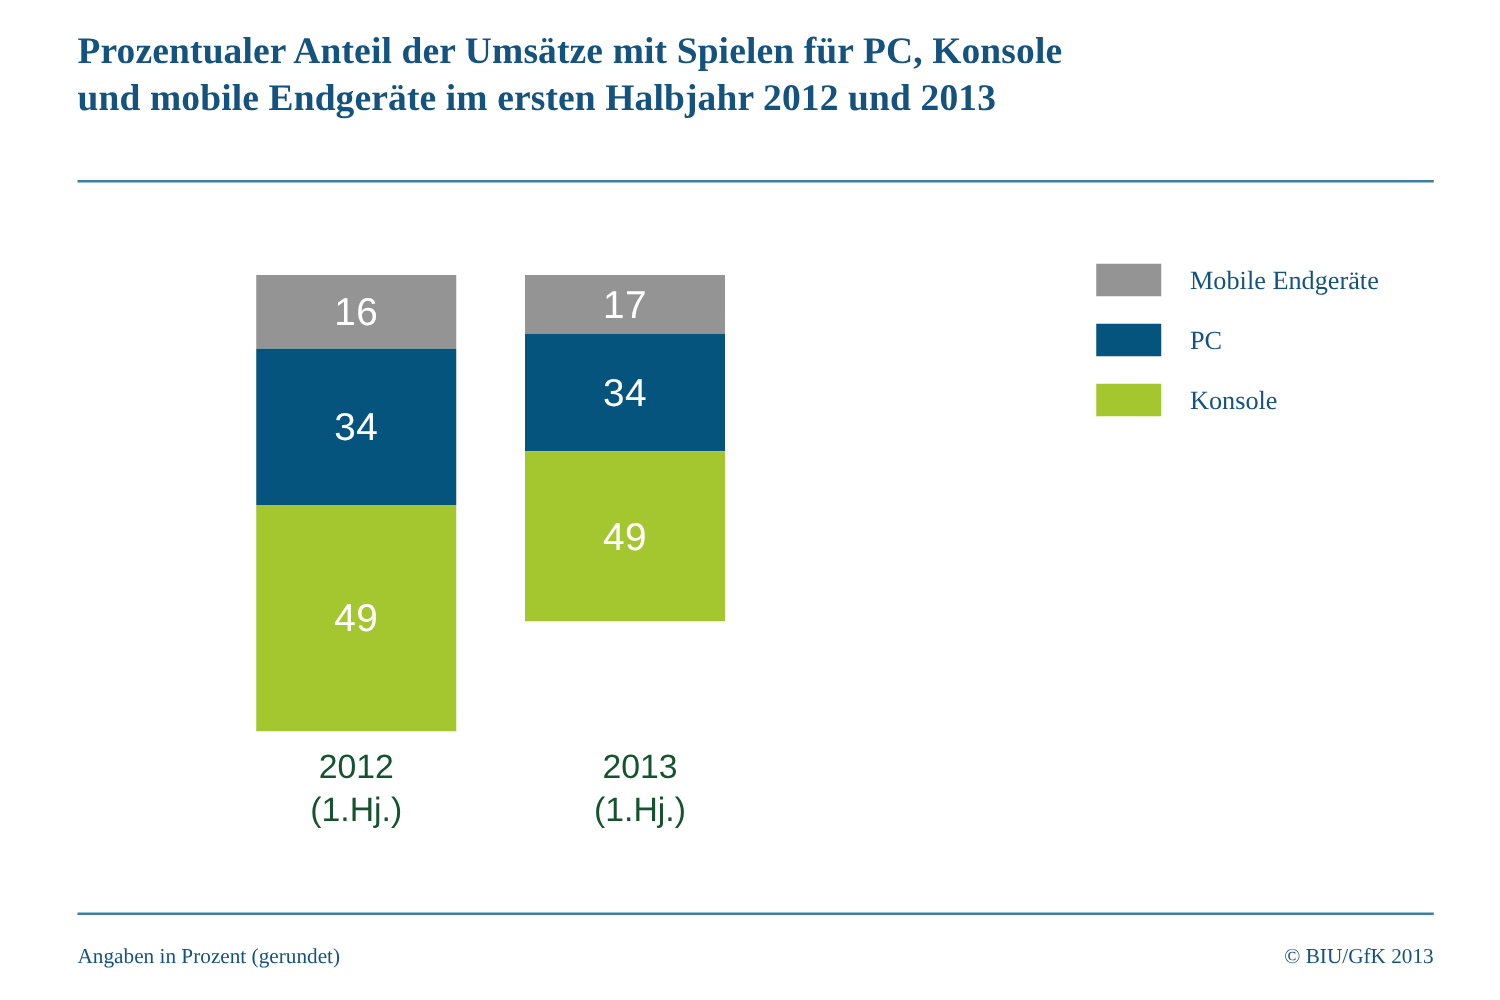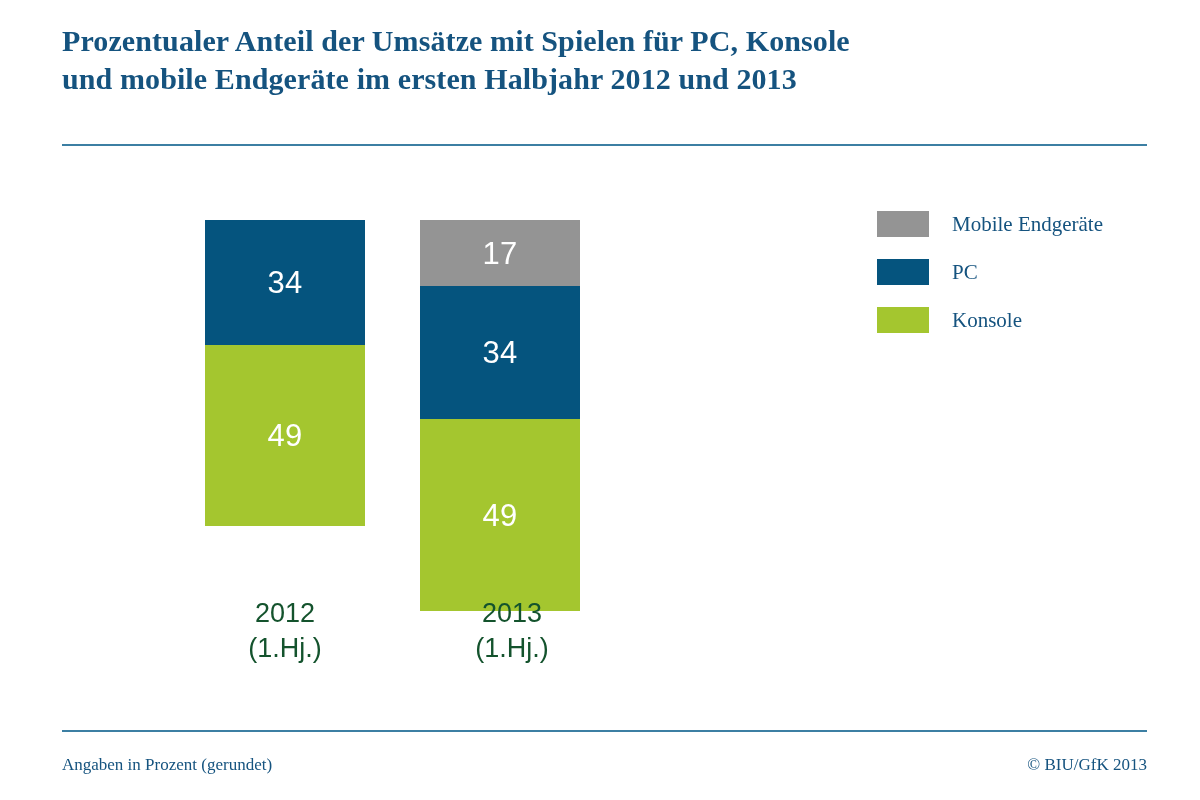--- a/index.html
+++ b/index.html
@@ -55,21 +55,21 @@
 
   .bar-group {
     position: absolute;
     bottom: auto;
   }
   .bar-column {
     position: absolute;
     width: 160px;
   }
   #bar-group-0 .bar-column { left: 205px; top: 220px; height: 365px; }
-  #bar-group-1 .bar-column { left: 420px; top: 220px; height: 391px; border-radius: 25px; }
+  #bar-group-1 .bar-column { left: 420px; top: 220px; height: 277px; border-radius: 25px; }
 
   .bar-segment {
     position: relative;
     width: 100%;
     display: flex;
     align-items: center;
     justify-content: center;
     box-sizing: border-box;
   }
   .seg-value {
@@ -145,20 +145,23 @@
   <span class="title-line">Prozentualer Anteil der Umsätze mit Spielen für PC, Konsole</span>
   <span class="title-line">und mobile Endgeräte im ersten Halbjahr 2012 und 2013</span>
 </div>
 
 <div class="rule" id="rule-top"></div>
 
 <div id="plot-area">
 
   <div class="bar-group" id="bar-group-0">
     <div class="bar-column">
+      <div class="bar-segment" style="height:16.162%;background:#949494;">
+        <span class="seg-value">16</span>
+      </div>
       <div class="bar-segment" style="height:34.343%;background:#05547e;">
         <span class="seg-value">34</span>
       </div>
       <div class="bar-segment" style="height:49.495%;background:#a4c62f;">
         <span class="seg-value">49</span>
       </div>
     </div>
   </div>
 
   <div class="bar-group" id="bar-group-1">

